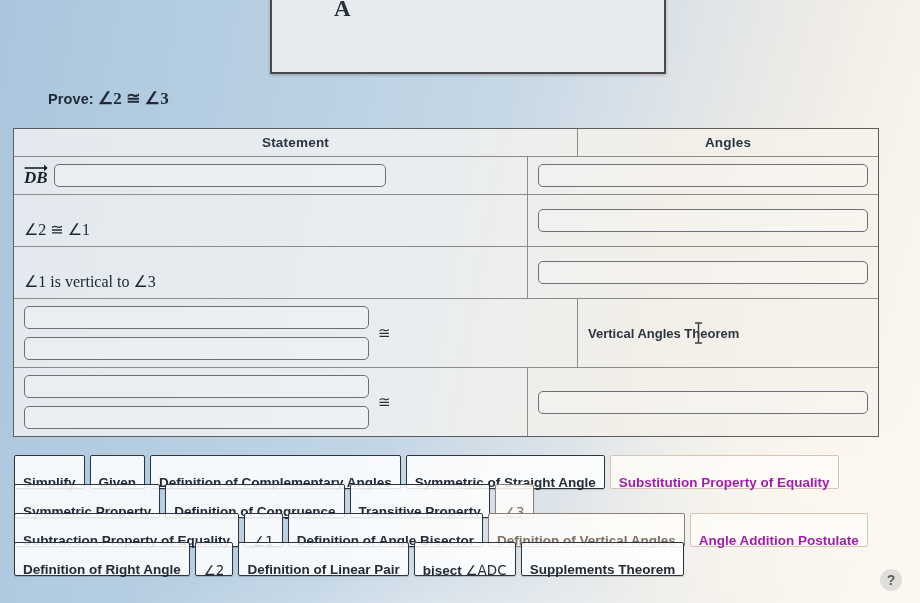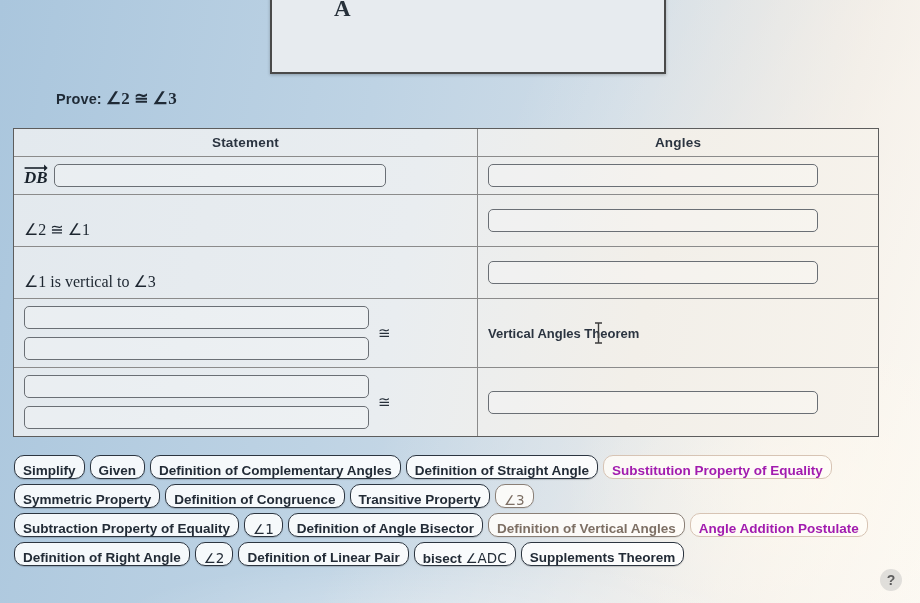--- a/index.html
+++ b/index.html
@@ -57,21 +57,21 @@
     font-family: "Liberation Serif", serif;
     font-weight: bold;
     font-size: 23px;
     color: #27303a;
   }
   .pt-a { left: 62px; top: 76px; }
 
   
   .prove {
     position: absolute;
-    left: 56px;
+    left: 48px;
     top: 88px;
     font-size: 14.5px;
     font-weight: bold;
     color: #1f2a36;
     letter-spacing: .1px;
   }
   .prove .mathy {
     font-family: "Liberation Serif", serif;
     font-size: 17px;
     font-weight: bold;
@@ -88,21 +88,21 @@
     border: 1px solid #5d5d5d;
     background: linear-gradient(100deg, #e3e9ee 0%, #e9edf0 45%, #f2efe9 72%, #f7f3ec 100%);
     box-sizing: border-box;
   }
   .trow {
     display: flex;
     border-bottom: 1px solid #8b8b8b;
   }
   .trow:last-child { border-bottom: none; }
   .tcell-stmt {
-    width: 464px;
+    width: 564px;
     box-sizing: border-box;
     border-right: 1px solid #8b8b8b;
     padding: 7px 10px;
     display: flex;
     align-items: center;
   }
   .tcell-reason {
     flex: 1;
     box-sizing: border-box;
     padding: 7px 10px;
@@ -200,22 +200,22 @@
   .chip-row {
     display: flex;
     align-items: flex-start;
     gap: 5px;
     margin-bottom: 5px;
     height: 24px;
   }
   .chip {
     background: rgba(255,255,255,0.86);
     border: 1.5px solid #2c3540;
-    border-radius: 10px;
-    padding: 4px 8px;
+    border-radius: 2px;
+    padding: 16px 8px;
     height: 24px;
     line-height: 22px;
     font-size: 13.5px;
     font-weight: bold;
     color: #222b36;
     white-space: nowrap;
     box-sizing: border-box;
     box-shadow: 0 1px 1px rgba(0,0,0,0.18);
   }
   .chip.faded {
@@ -350,21 +350,21 @@
     </div>
   </div>
 
 </div>
 
 <div class="chip-bank">
   <div class="chip-row">
       <div class="chip ">Simplify</div>
       <div class="chip ">Given</div>
       <div class="chip ">Definition of Complementary Angles</div>
-      <div class="chip ">Definition of Straight Angle</div>
+      <div class="chip ">Symmetric of Straight Angle</div>
       <div class="chip faded">Substitution Property of Equality</div>
     </div>
   <div class="chip-row">
       <div class="chip ">Symmetric Property</div>
       <div class="chip ">Definition of Congruence</div>
       <div class="chip ">Transitive Property</div>
       <div class="chip semi"><span class="sym">∠3</span></div>
     </div>
   <div class="chip-row">
       <div class="chip ">Subtraction Property of Equality</div>

